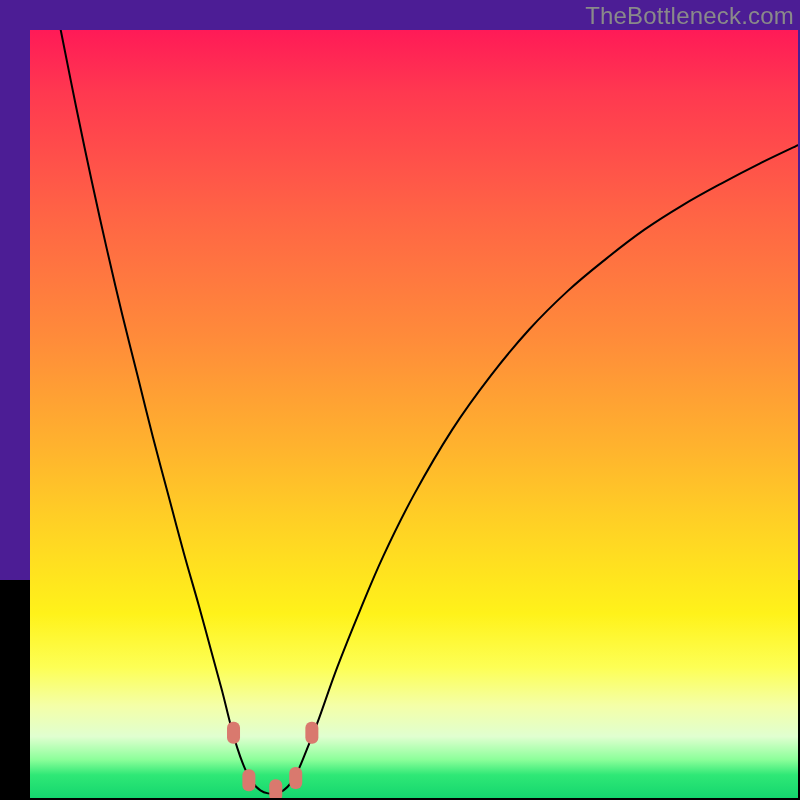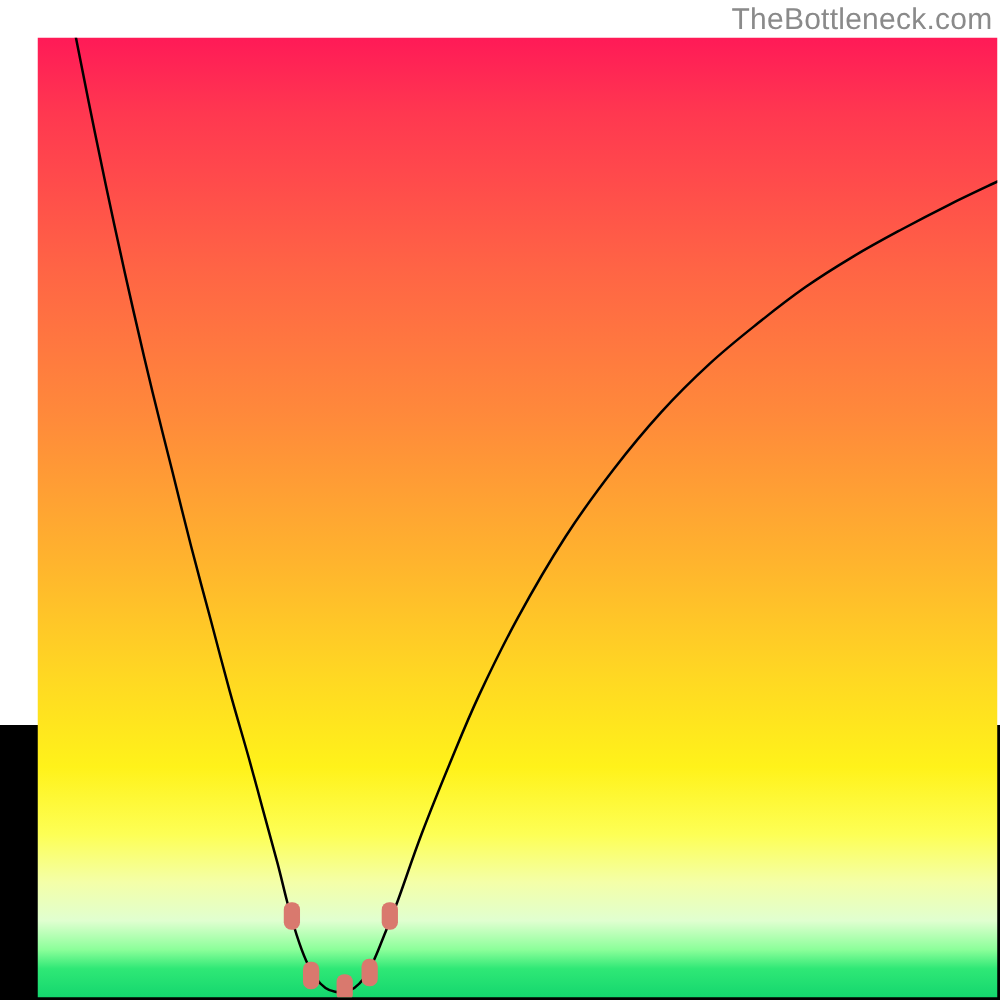--- a/index.html
+++ b/index.html
@@ -8,21 +8,21 @@
     width: 800px;
     height: 800px;
     overflow: hidden;
     background: #000;
     font-family: Arial, Helvetica, sans-serif;
   }
   .frame {
     position: relative;
     width: 800px;
     height: 580px;
-    background: #ffffff;
+    background: #4c1d95;
   }
   .plot-area {
     position: absolute;
     left: 30px;
     top: 30px;
     width: 768px;
     height: 768px;
     overflow: hidden;
   }
   .gradient-bg {

